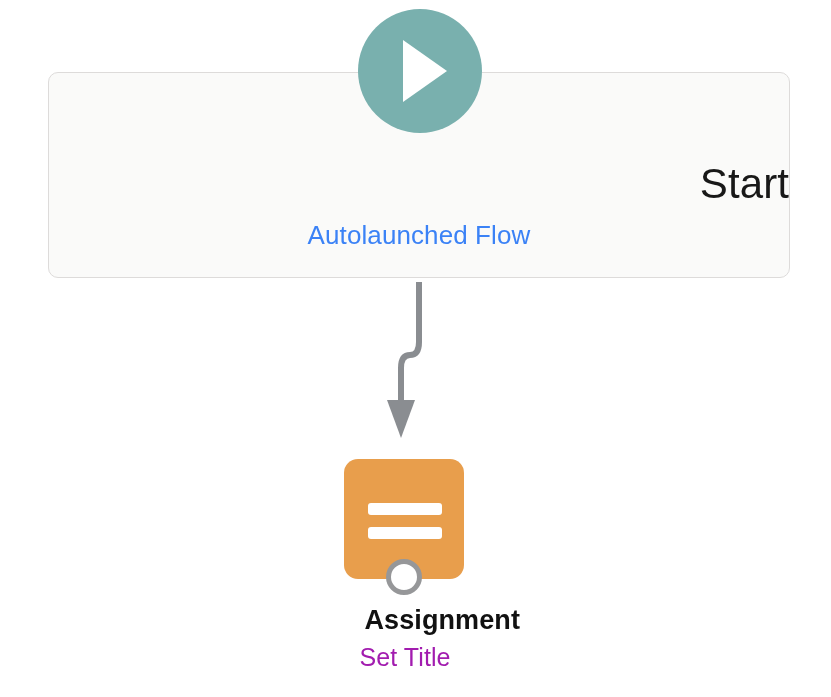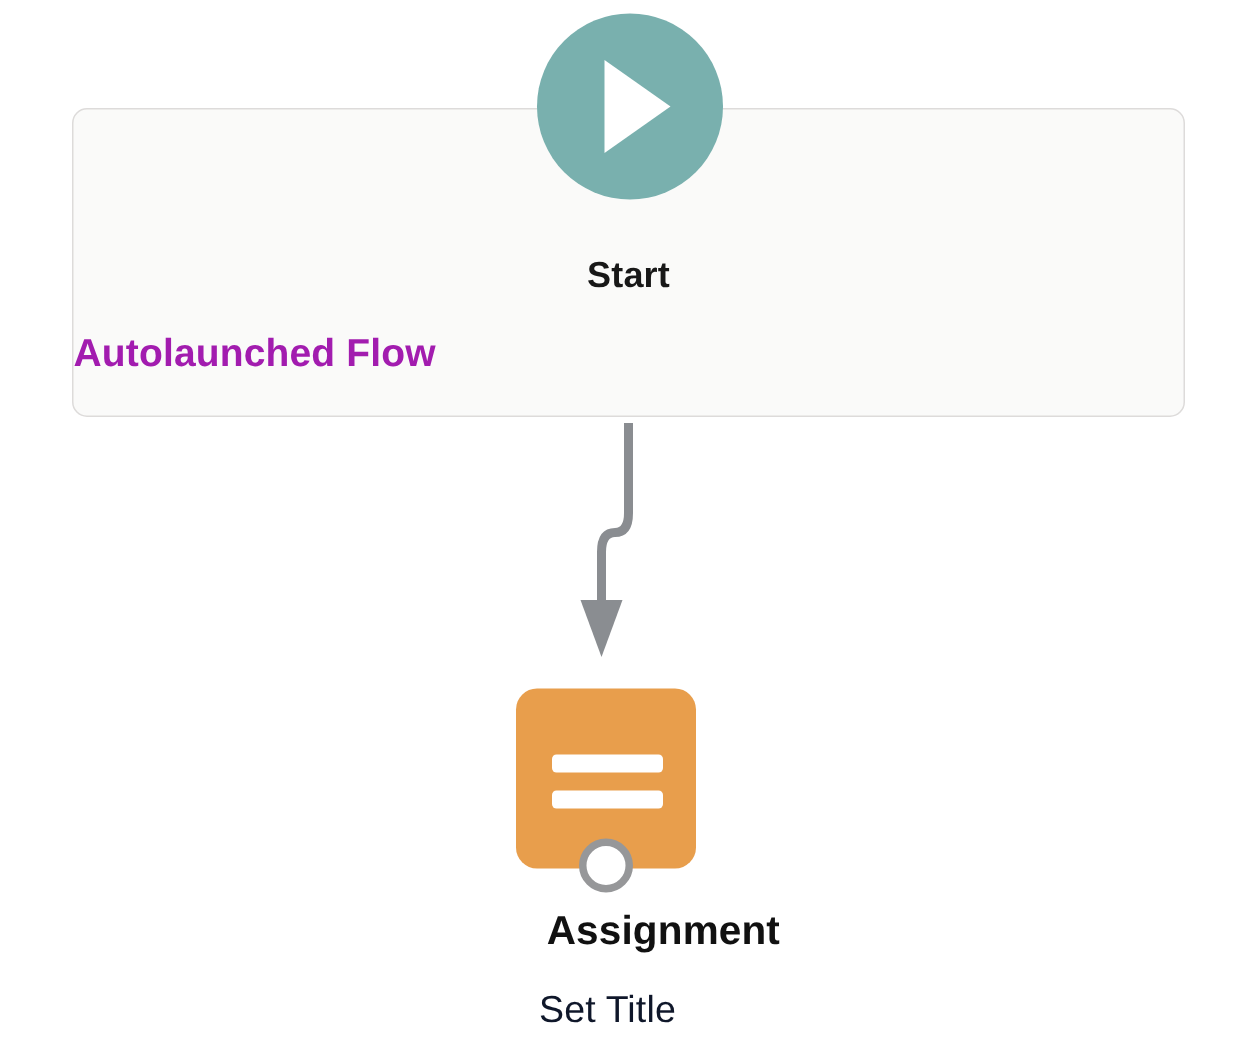--- a/index.html
+++ b/index.html
@@ -56,36 +56,37 @@
     border-top: 31px solid transparent;
     border-bottom: 31px solid transparent;
     border-left: 44px solid #ffffff;
   }
 
   .start-label {
     position: absolute;
     left: 0;
     top: 90px;
     width: 100%;
-    text-align: center;
-    font-size: 24px;
+    text-align: right;
+    font-size: 42px;
     line-height: 42px;
     color: #181818;
-    font-weight: 700;
+    font-weight: 400;
     letter-spacing: .1px;
   }
   .start-sublabel {
     position: absolute;
     left: 0;
     top: 146px;
     width: 100%;
+    text-align: center;
     font-size: 26px;
     line-height: 32px;
-    color: #a21caf;
-    font-weight: 700;
+    color: #3b82f6;
+    font-weight: 400;
     letter-spacing: .1px;
   }
 
   
   .connector {
     position: absolute;
     left: 380px;
     top: 282px;
     width: 60px;
     height: 162px;
@@ -154,23 +155,22 @@
   }
   .assignment-sublabel {
     position: absolute;
     left: 0;
     top: 186px;
     width: 100%;
     text-align: center;
     font-size: 25px;
     line-height: 32px;
     font-weight: 400;
-    color: #0f172a;
-    letter-spacing: .1px;
-    margin-top: 16px;
+    color: #a21caf;
+    letter-spacing: .1px;
   }
 </style>
 </head>
 <body>
 
 <div id="canvas">
 
   <div class="start-node">
     <div class="start-label">Start</div>
     <div class="start-sublabel">Autolaunched Flow</div>

